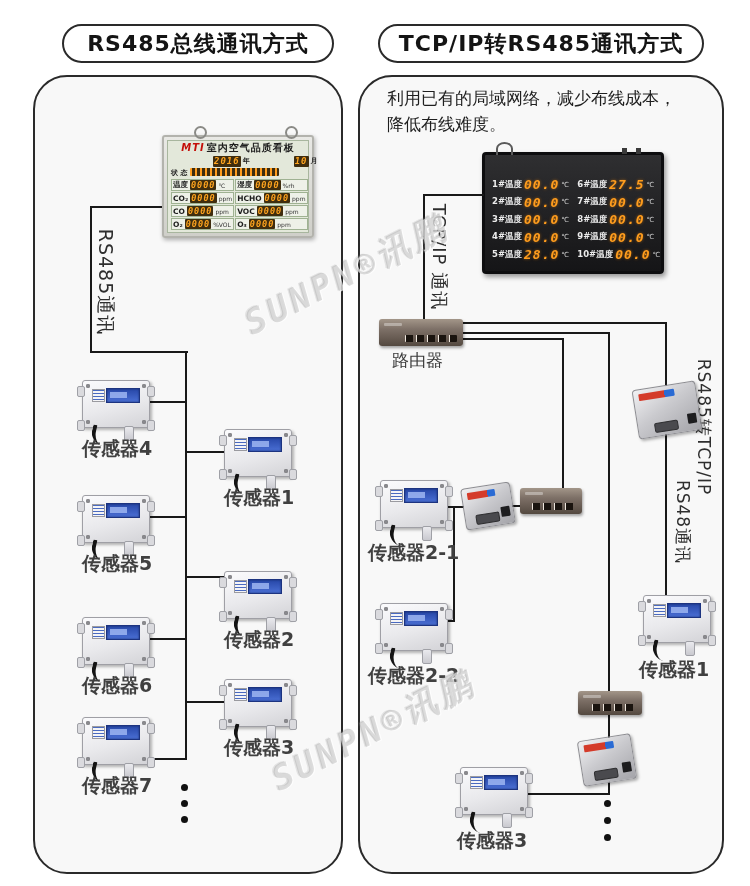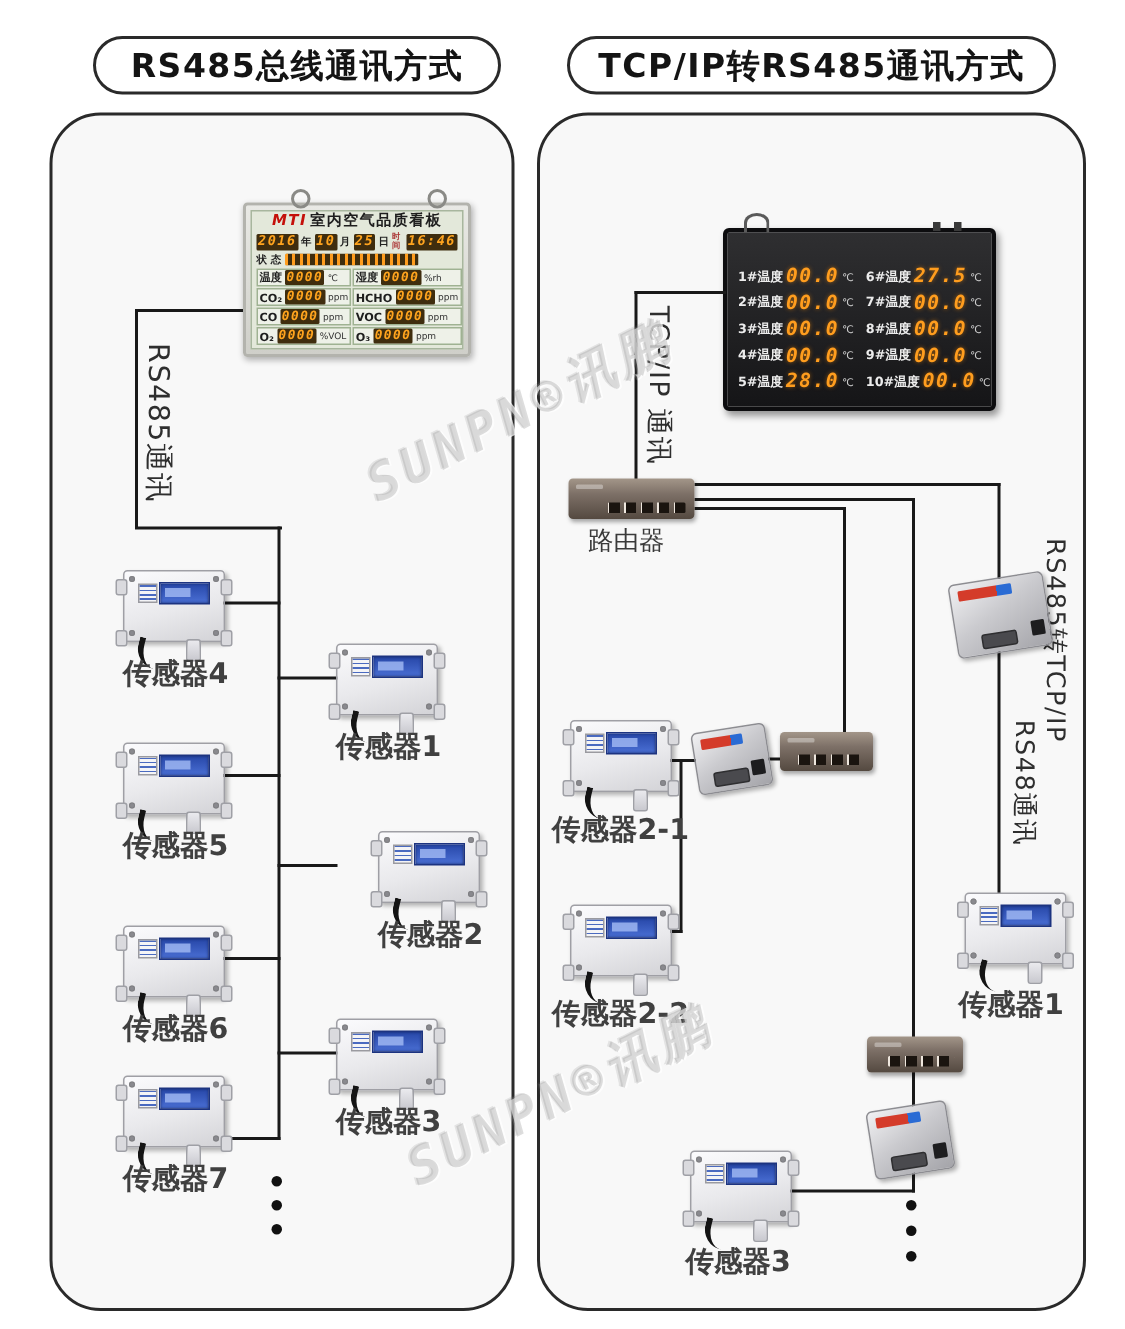--- a/index.html
+++ b/index.html
@@ -78,23 +78,23 @@
   .hook{position:absolute;top:-11px;width:9px;height:9px;border:2px solid #8a8a86;border-radius:50%;}
   .hook.h1{left:30px}.hook.h2{right:14px}
   .bl-inner{height:100%;background:#e3e8da;border:1px solid #a8b69e;box-sizing:border-box;
             display:flex;flex-direction:column;padding:1px 3px 2px;gap:1px;}
   .bl-title{text-align:center;font-size:10px;font-weight:bold;color:#1e1e1e;letter-spacing:1px;line-height:12px;}
   .bl-logo{color:#c41republic0;}
   .bl-logo{color:#c4100a;font-style:italic;margin-right:2px;}
   .seg{font-family:"DejaVu Sans Mono","Liberation Mono",monospace;font-style:italic;font-weight:bold;
        background:#3f2d0e;color:#ffa41e;border-radius:1px;padding:0 1px;letter-spacing:1px;}
   .bl-date{display:flex;align-items:center;gap:2px;font-size:7px;color:#222;font-weight:bold;}
-  .bl-date .seg{font-size:9px;line-height:11px;}
+  .bl-date .seg{font-size:9px;line-height:11px;margin-left:42px;}
   .bl-tl{font-size:5.5px;color:#a33;line-height:6px;}
-  .bl-status{display:flex;align-items:center;gap:3px;font-size:7px;font-weight:bold;color:#222;}
+  .bl-status{display:flex;align-items:flex-start;gap:3px;font-size:7px;font-weight:bold;color:#222;}
   .ledbar{flex:1;height:8px;margin-right:26px;border-radius:1px;background-color:#3f2d0e;
           background-image:repeating-linear-gradient(90deg,#ff9d1e 0 2px,rgba(0,0,0,0) 2px 5px);}
   .bl-grid{flex:1;display:grid;grid-template-columns:1fr 1fr;grid-template-rows:repeat(4,1fr);gap:1px;}
   .bl-cell{background:#eef1e8;border:1px solid #9fb292;display:flex;align-items:center;
            justify-content:flex-start;gap:2px;font-size:7.5px;font-weight:bold;color:#1d1d1d;padding:0 1px;}
   .bl-cell .seg{font-size:8.5px;line-height:10px;}
   .bl-unit{font-size:6px;font-weight:normal;color:#333;}
 
   
   .board-r{position:absolute;left:122px;top:75px;width:182px;height:122px;border:3px solid #0d0d0f;
@@ -301,21 +301,21 @@
       <span class="ear el"></span>
       <span class="ear er"></span>
       <span class="ear el2"></span>
       <span class="ear er2"></span>
     </div>
     <span class="leg"></span>
     <span class="cable"></span>
     <div class="s-label node-label">传感器1</div>
   </div>
 
-  <div class="sensor" style="left: 189px; top: 477px; margin-left: 28px;">
+  <div class="sensor" style="left: 189px; top: 494px;">
     <div class="s-body">
       <span class="screw tl"></span>
       <span class="screw tr"></span>
       <span class="screw bl"></span>
       <span class="screw br"></span>
       <span class="s-tag"></span>
       <span class="s-lcd"></span>
       <span class="ear el"></span>
       <span class="ear er"></span>
       <span class="ear el2"></span>
@@ -345,20 +345,24 @@
   </div>
 </div>
 
     <span class="dot" style="left:146px;top:707px;"></span>
     <span class="dot" style="left:146px;top:723px;"></span>
     <span class="dot" style="left:146px;top:739px;"></span>
   </div>
 
   <div class="panel" id="panel-right">
 
+    <div class="intro">
+      <div>利用已有的局域网络，减少布线成本，</div>
+      <div>降低布线难度。</div>
+    </div>
 
     <div class="board-r">
       <span class="br-hang"></span>
       <span class="br-nub n1"></span>
       <span class="br-nub n2"></span>
       <div class="br-grid" id="br-grid">
           <div class="br-row">
             <span class="br-lab">1#温度</span>
             <span class="br-val">00.0</span>
             <span class="br-unit">℃</span>

